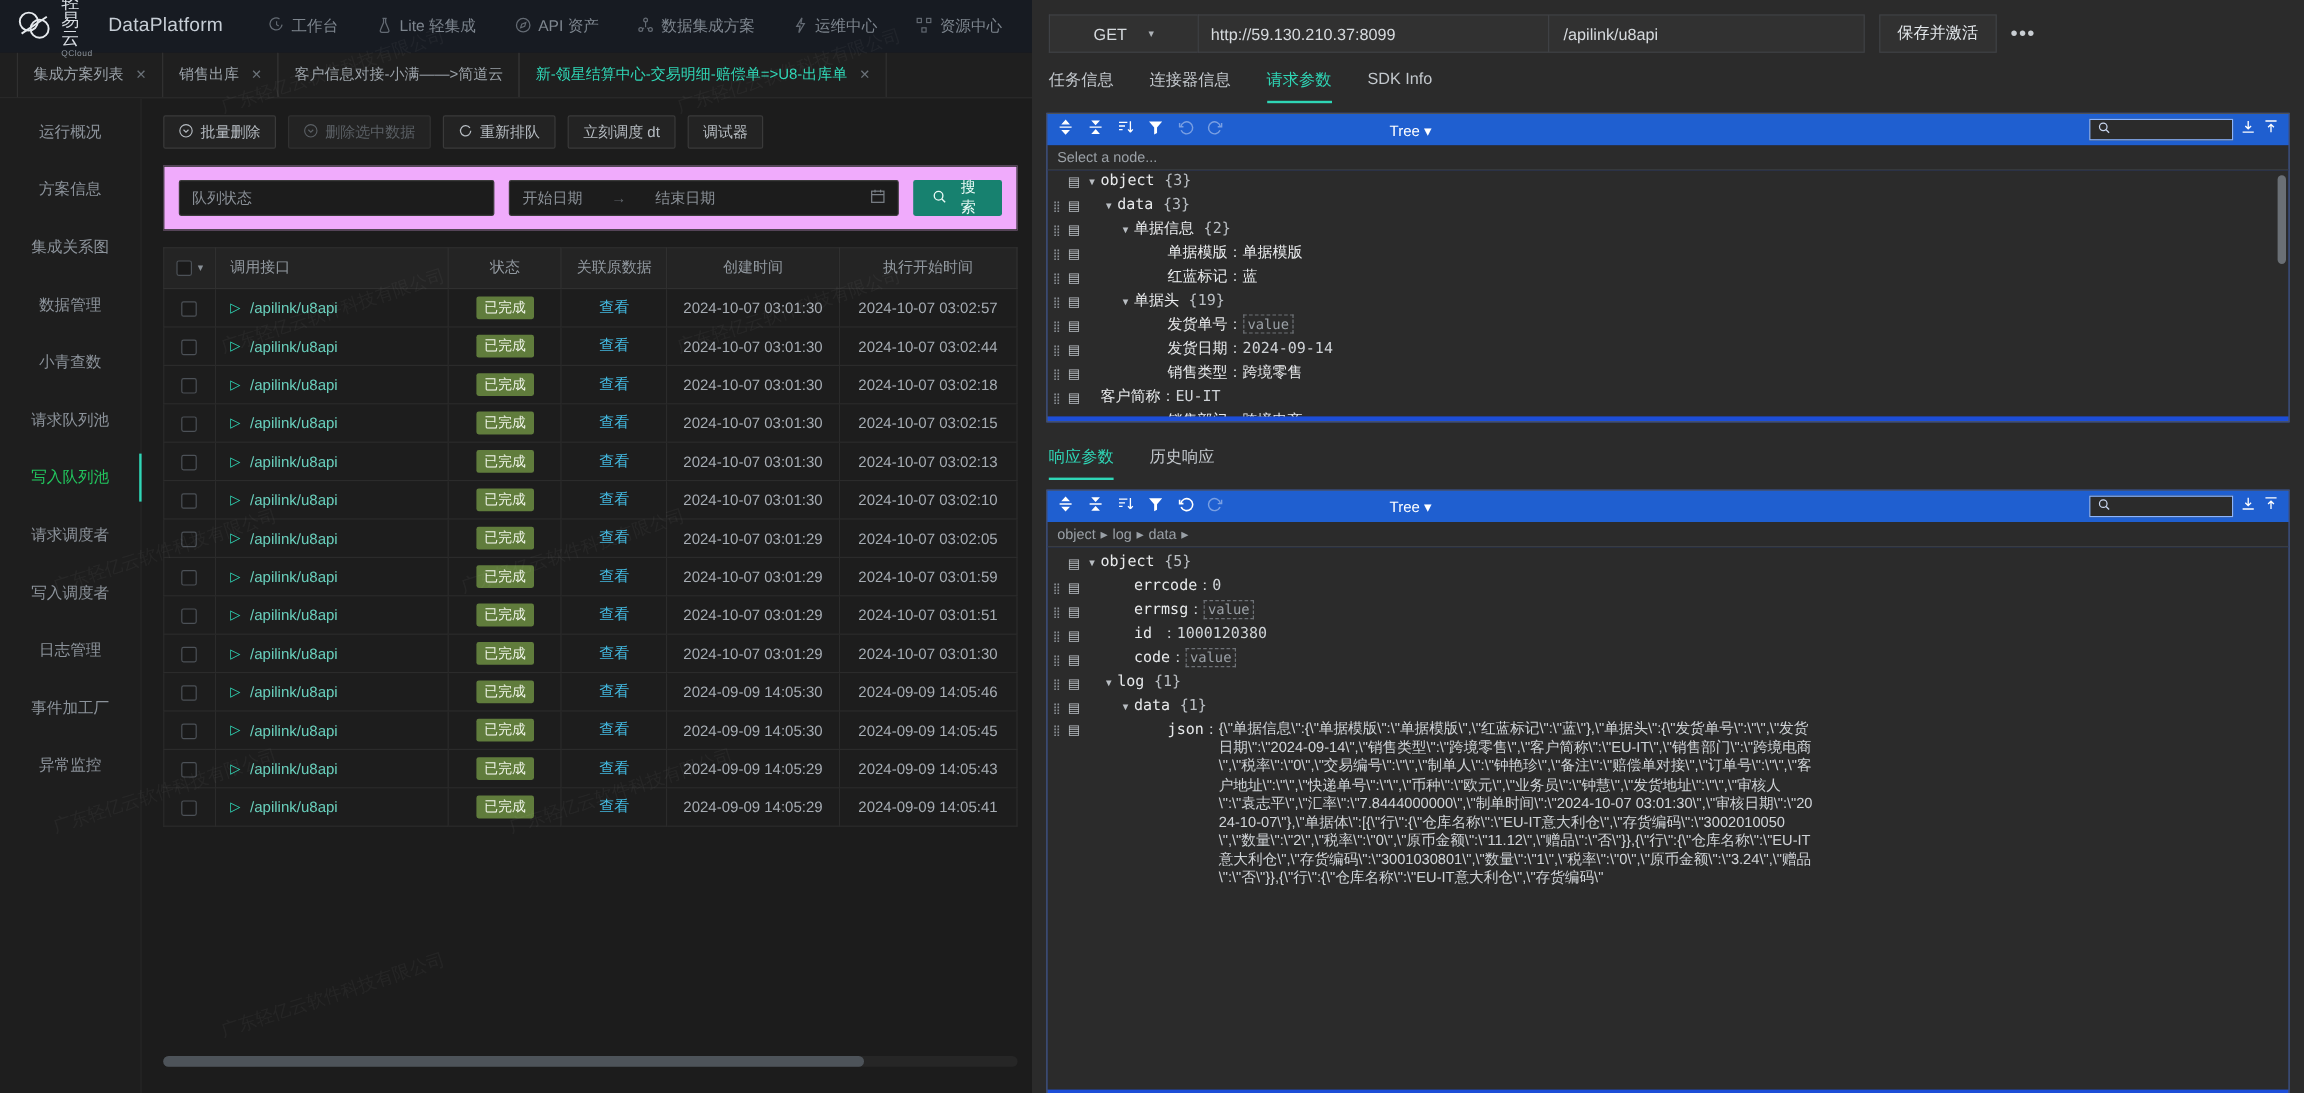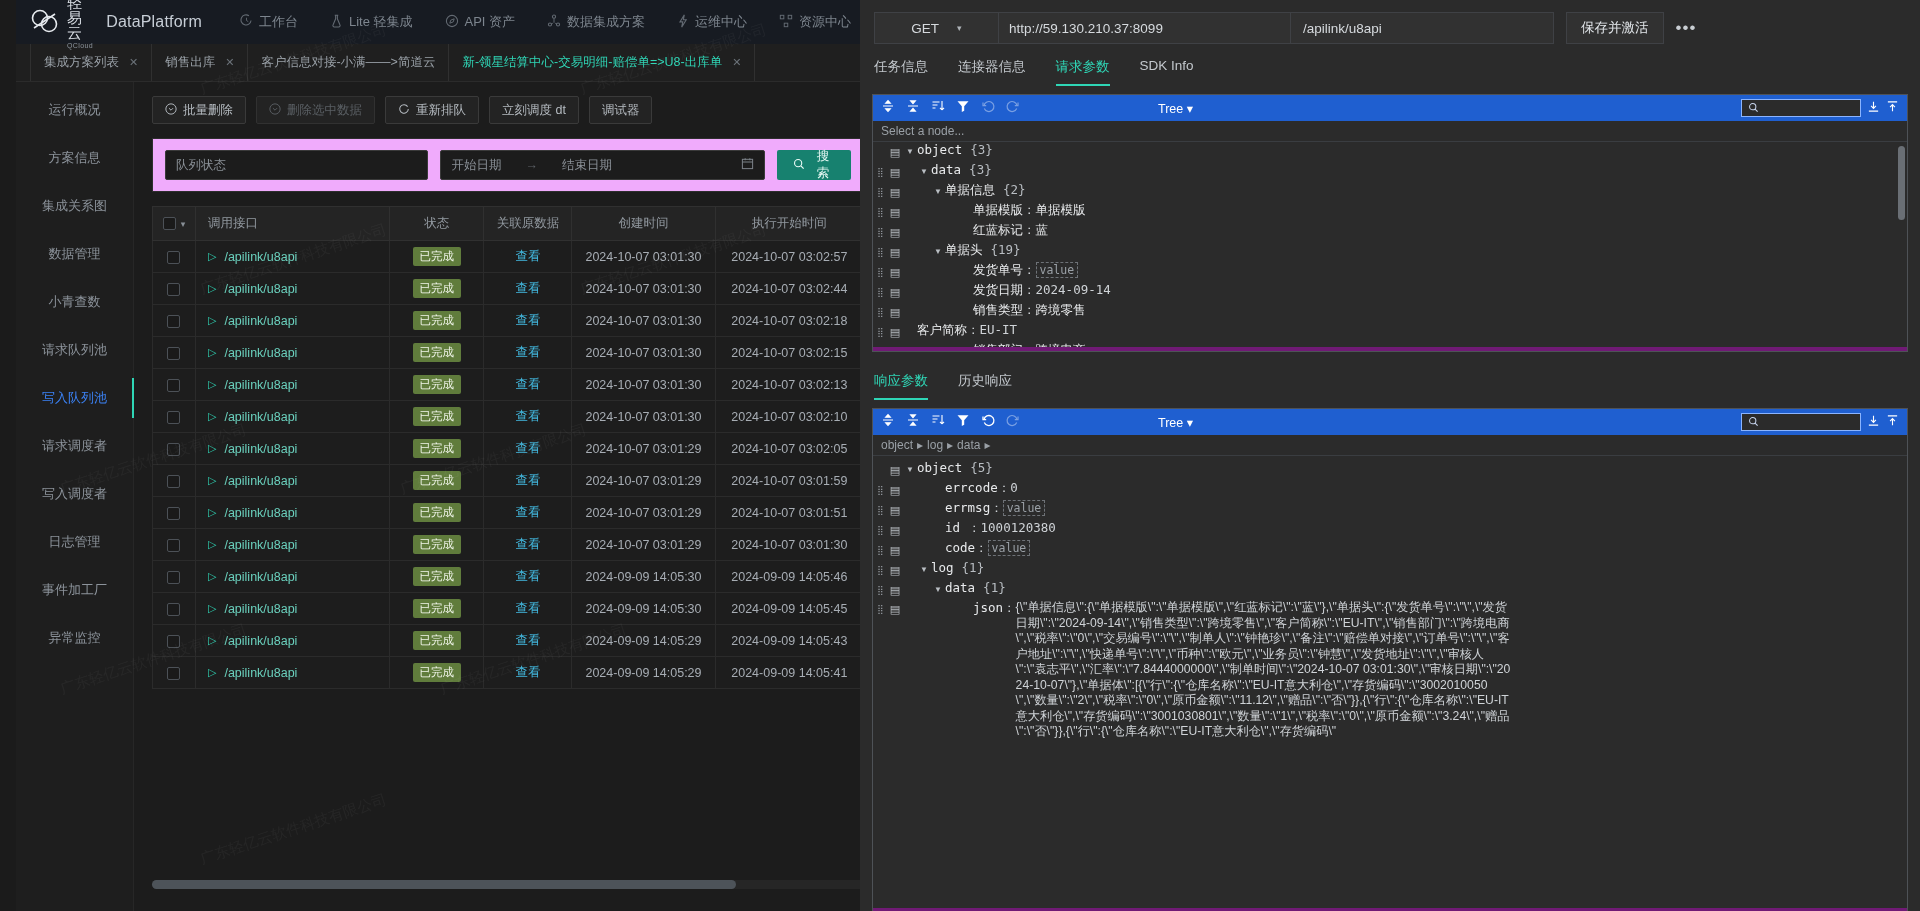--- a/index.html
+++ b/index.html
@@ -6,21 +6,21 @@
   html, body {
     width: 1920px; height: 911px;
     background: #1b1b1b;
     font-family: "Liberation Sans", "DejaVu Sans", sans-serif;
     overflow: hidden;
   }
   #root { position: relative; width: 1920px; height: 911px; }
 
   
   .app-left {
-    position: absolute; left: 16px; top: 0; width: 860px; height: 911px;
+    position: absolute; left: 0; top: 0; width: 860px; height: 911px;
     background: #1c1c1c; overflow: hidden;
   }
   .topnav {
     height: 44px; background: #171b22; display: flex; align-items: center;
     padding-left: 14px; gap: 0px;
   }
   .brand { display: flex; align-items: center; gap: 7px; margin-right: 22px; }
   .brand-logo { width: 30px; height: 26px; position: relative; }
   .brand-cn { display:flex; flex-direction: column; line-height: 1; }
   .brand-cn .cn { color: #d8dde3; font-size: 15px; letter-spacing: .5px;}
@@ -46,21 +46,21 @@
 
   .left-body { display: flex; height: calc(911px - 44px - 38px); }
   .side {
     width: 118px; flex: 0 0 118px; background: #1e1e1e; padding-top: 12px;
     border-right: 1px solid #272727;
   }
   .side-item {
     height: 32px; display: flex; align-items: center; justify-content: center;
     color: #8c939b; font-size: 13px; margin-bottom: 16px; position: relative;
   }
-  .side-item.active { color: #3b82f6; }
+  .side-item.active { color: #22c55e; }
   .side-item.active:after {
     content:""; position:absolute; right:-1px; top: -4px; bottom:-4px; width: 2px; background:#2fd6b6;
   }
 
   .content { flex: 1; padding: 14px 12px 0 18px; overflow: hidden; position: relative;}
 
   .btnrow { display: flex; gap: 10px; margin-bottom: 14px; }
   .btn {
     height: 28px; padding: 0 12px; border: 1px solid #3a3a3a; background: #232323;
     color: #b6bcc2; font-size: 12.5px; display: flex; align-items: center; gap: 6px;
@@ -140,21 +140,21 @@
     margin-left: 12px; height: 32px; padding: 4px 14px; background: #313131;
     border: 1px solid #3f4145; color: #e2e6ea; font-size: 13.5px; display:flex; align-items:center;
     font-family: inherit;
   }
   .dots { margin-left: 12px; color: #c9ced3; font-size: 17px; letter-spacing: 1px; }
 
   .ptabs { display: flex; gap: 30px; padding: 6px 14px 0 14px; }
   .ptab { font-size: 13.5px; color: #c3c8cd; padding-bottom: 8px; }
   .ptab.active { color: #2fd6b6; border-bottom: 2px solid #2fd6b6; }
 
-  .jsoned { margin: 8px 12px 0 12px; border: 1px solid #4e5257; background: #701a75; }
+  .jsoned { margin: 8px 12px 0 12px; border: 1px solid #4e5257; background: #1d4ed8; }
   .je-toolbar {
     height: 26px; background: #1f5fd0; display: flex; align-items: center;
     padding: 0 8px; gap: 10px;
   }
   .je-icons { display: flex; align-items: center; gap: 11px; }
   .je-tree { margin-left: 128px; color: #fff; font-size: 12.5px; }
   .je-search {
     margin-left: auto; display: flex; align-items: center; gap: 6px;
   }
   .je-search-box {

